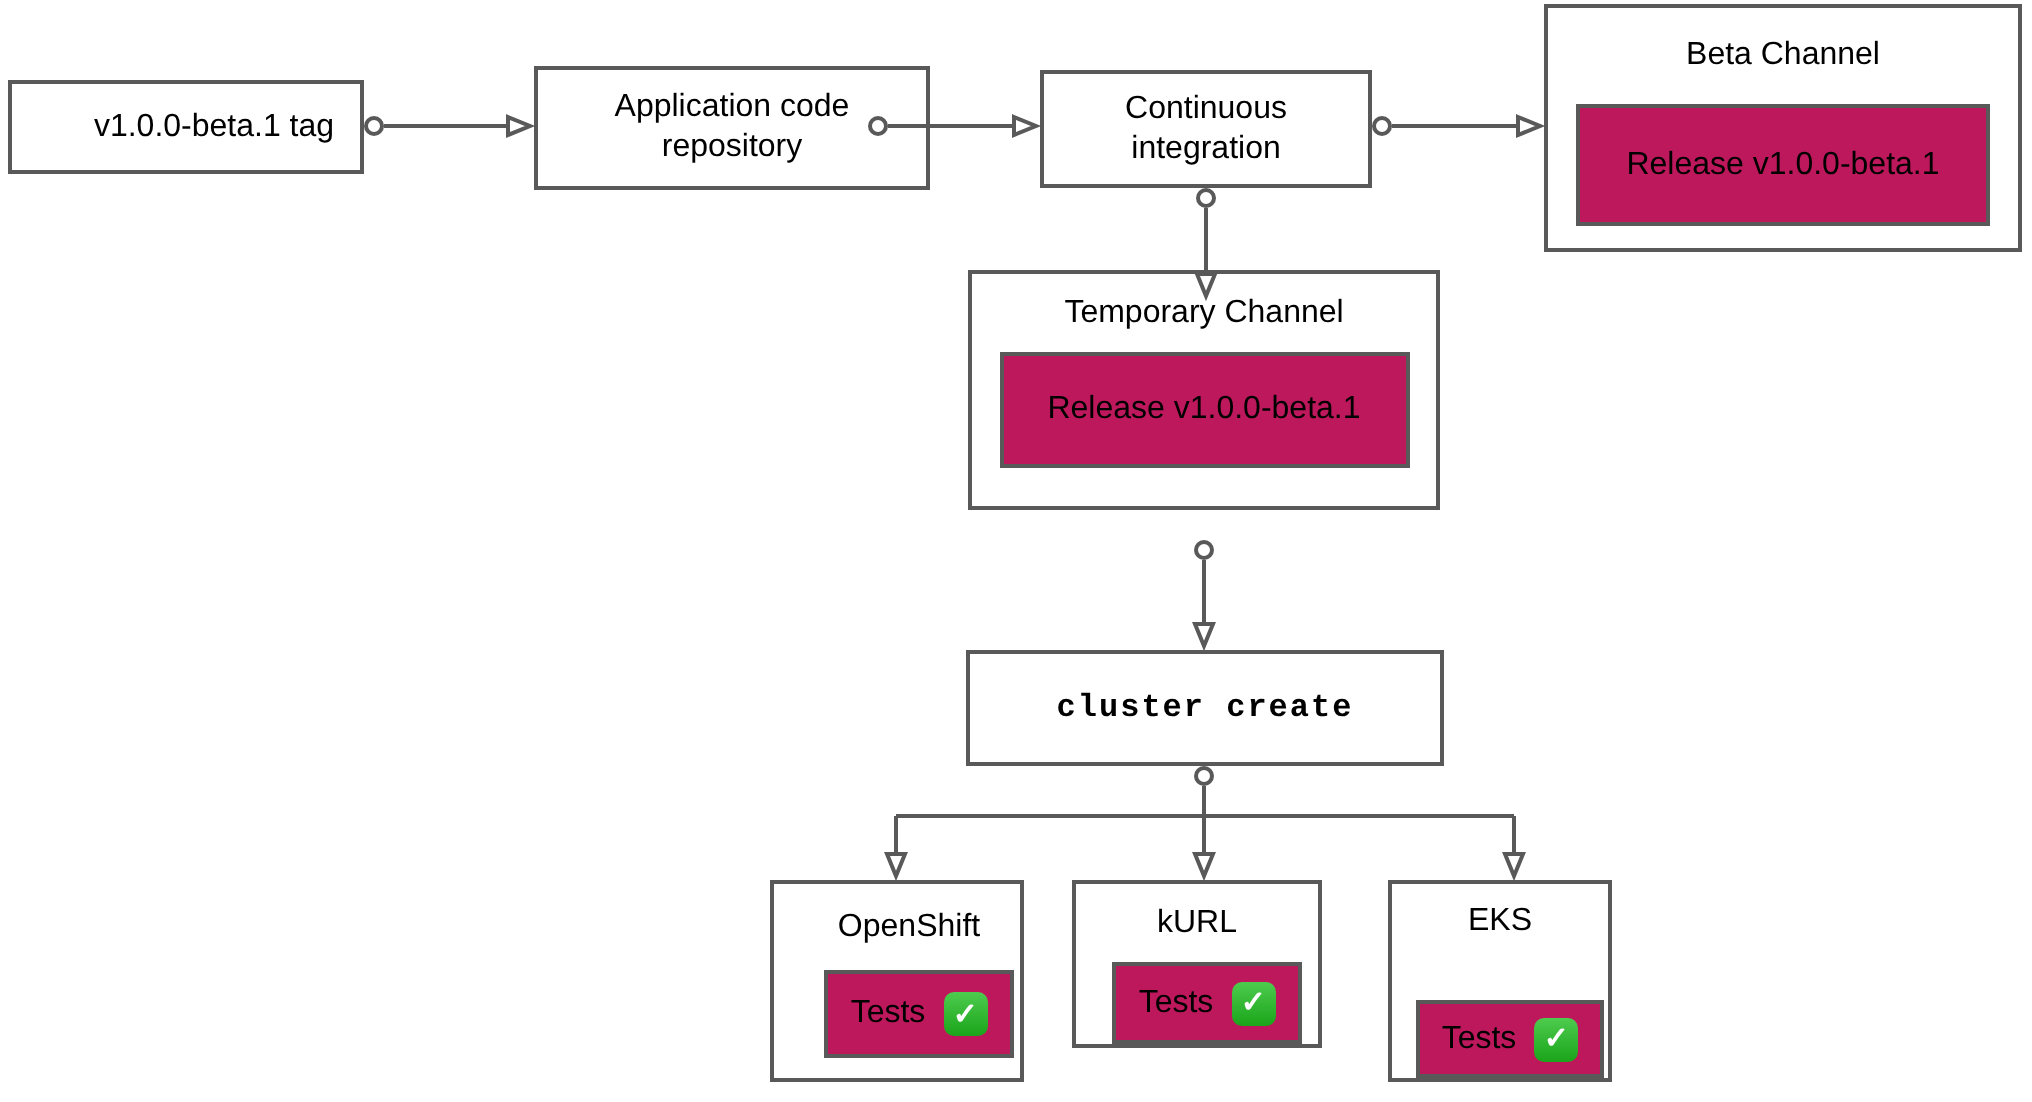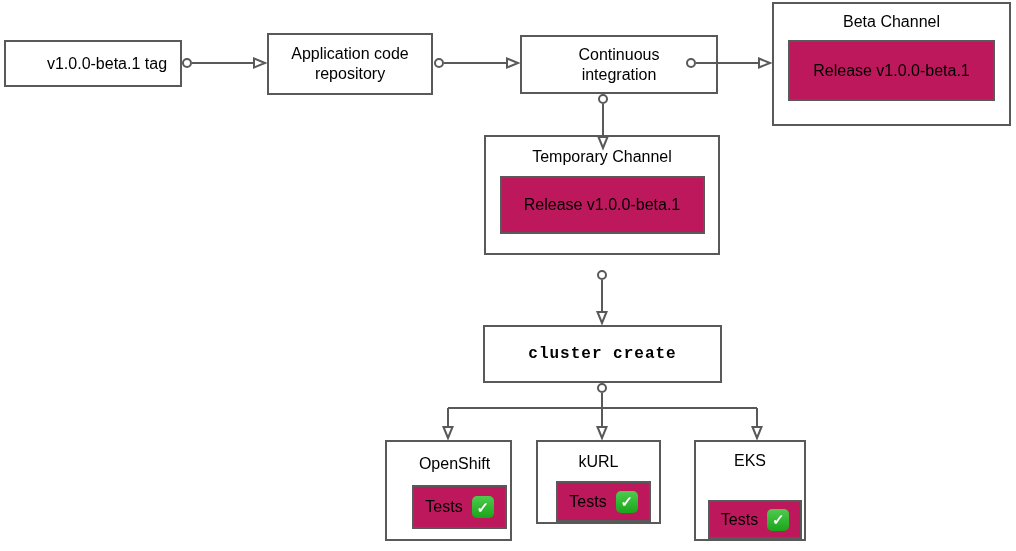--- a/index.html
+++ b/index.html
@@ -60,24 +60,24 @@
     font-size: 16px;
   }
   .mono {
     font-family: "Liberation Mono", "DejaVu Sans Mono", monospace;
     font-weight: bold;
     font-size: 16px;
     letter-spacing: 1px;
   }
   
   #node-tag            { left: 4px;   top: 40px;  width: 178px; height: 47px; padding-left: 28px; }
-  #node-repo           { left: 267px; top: 33px;  width: 166px; height: 62px; padding: 0 14px; }
-  #node-ci             { left: 520px; top: 35px;  width: 198px; height: 59px; padding: 4px 30px; }
+  #node-repo           { left: 267px; top: 33px;  width: 198px; height: 62px; padding: 0 14px; }
+  #node-ci             { left: 520px; top: 35px;  width: 166px; height: 59px; padding: 4px 30px; }
   #node-beta           { left: 772px; top: 2px;   width: 239px; height: 124px; }
-  #node-beta  .channel-title { height: 36px; }
+  #node-beta  .channel-title { height: 48px; }
   #node-beta  .release { width: 207px; height: 61px; }
   #node-temp           { left: 484px; top: 135px; width: 236px; height: 120px; align-items: center; }
   #node-temp  .channel-title { height: 39px; }
   #node-temp  .release { width: 205px; height: 58px; }
   #node-cluster-create { left: 483px; top: 325px; width: 239px; height: 58px; }
   #node-openshift      { left: 385px; top: 440px; width: 127px; height: 101px; padding-left: 12px; }
   #node-kurl           { left: 536px; top: 440px; width: 125px; height: 84px; }
   #node-eks            { left: 694px; top: 440px; width: 112px; height: 101px; gap: 21px; }
   .cluster .channel-title { height: 43px; }
   .cluster .tests {

